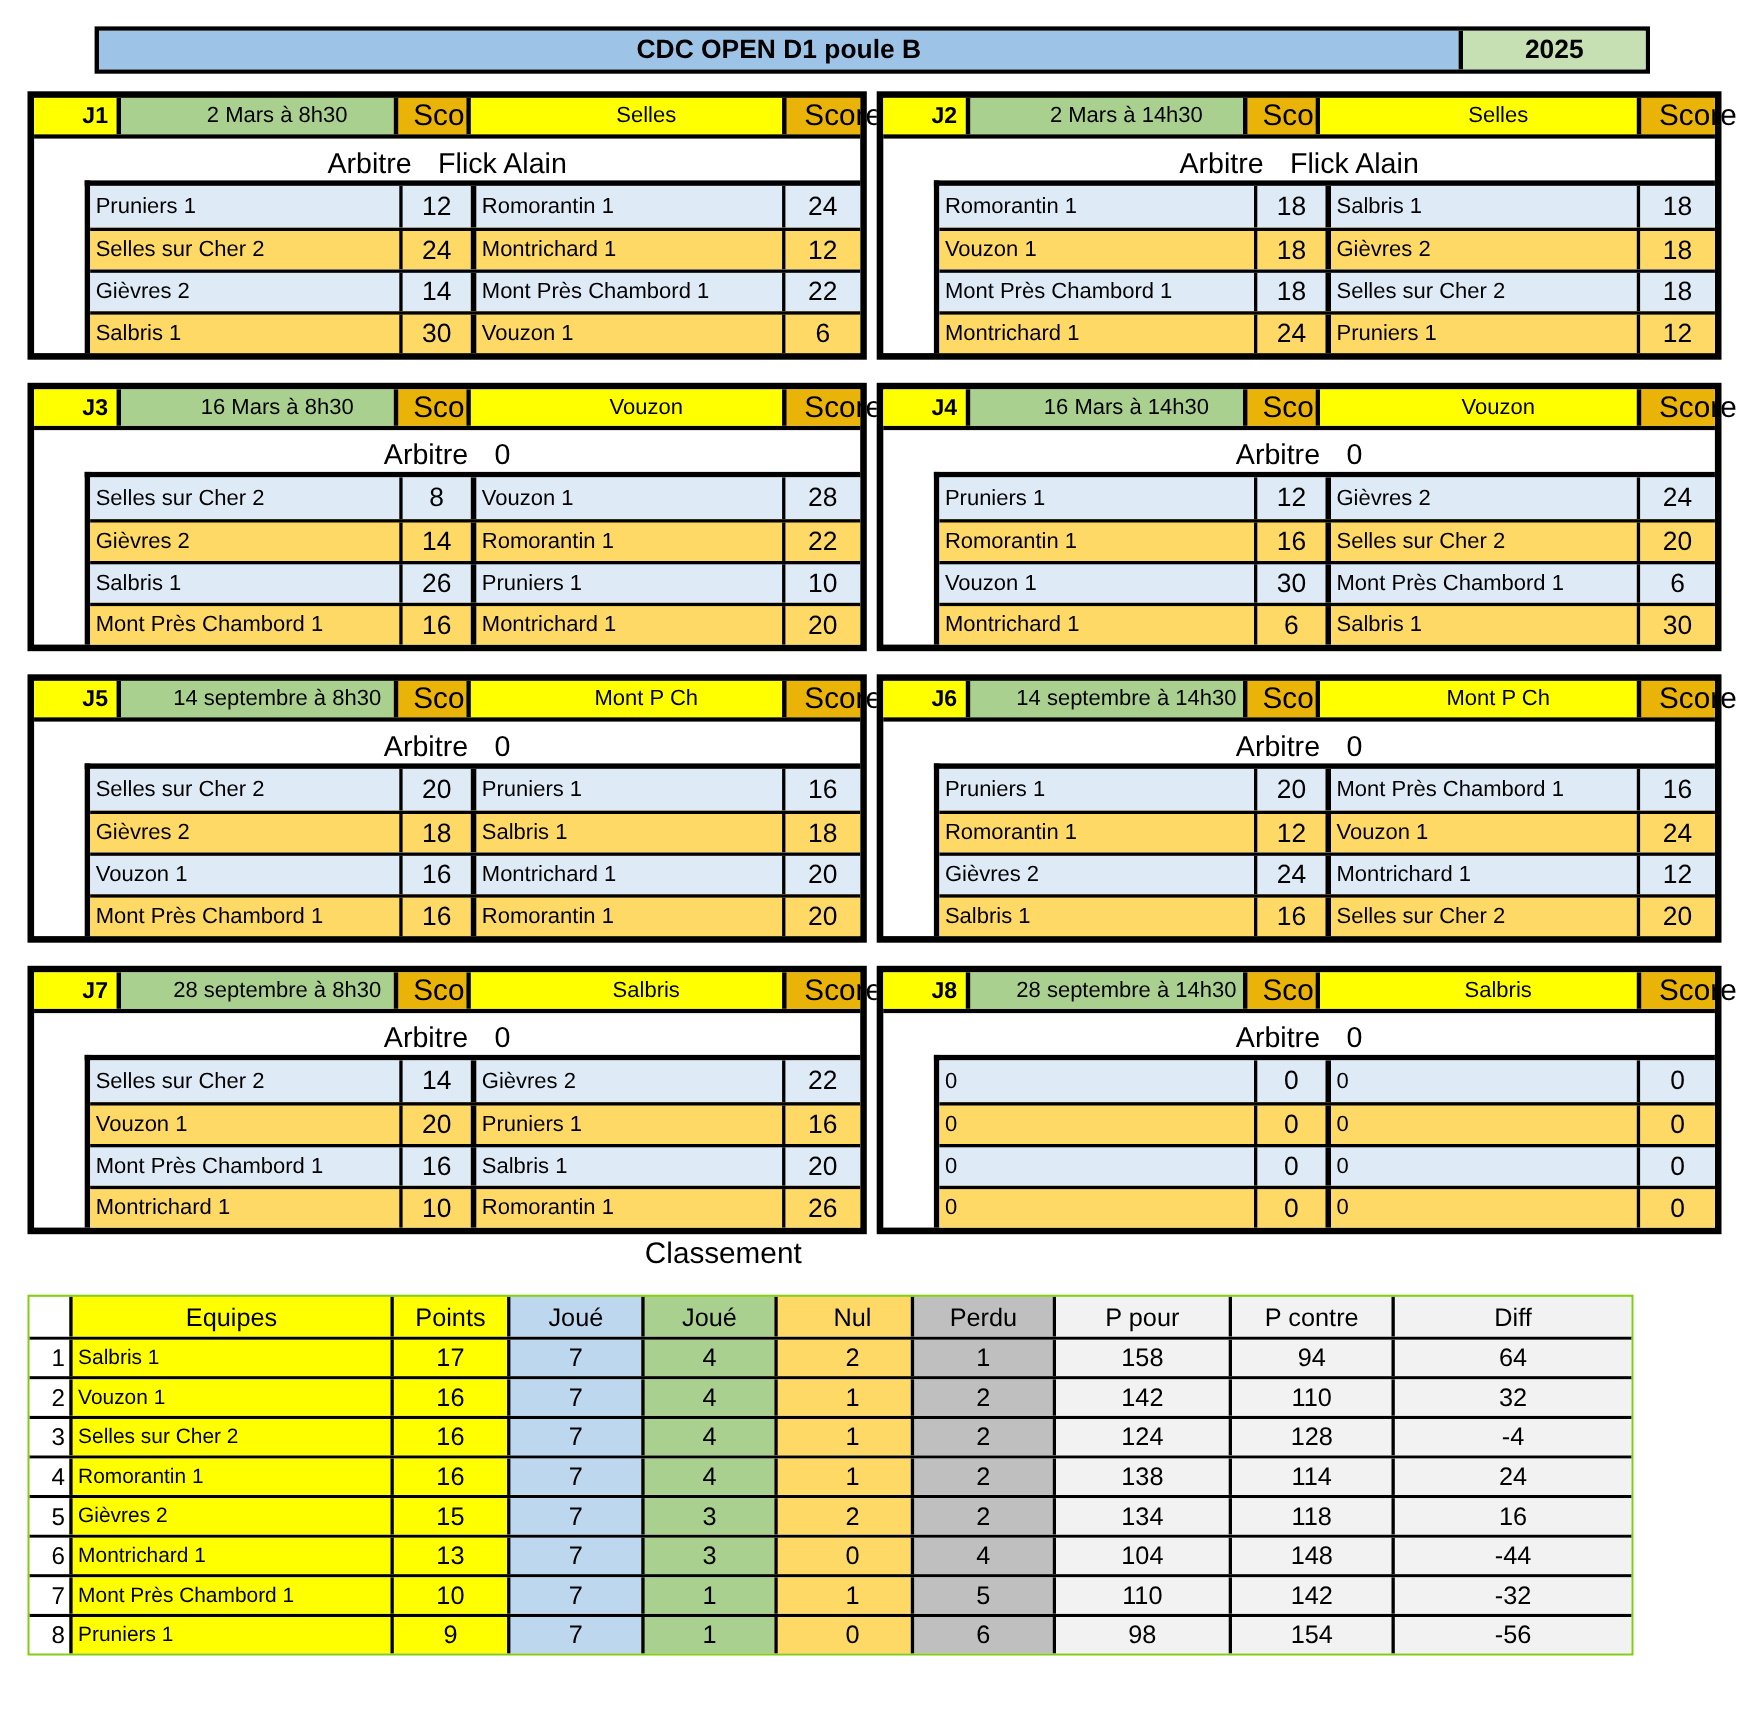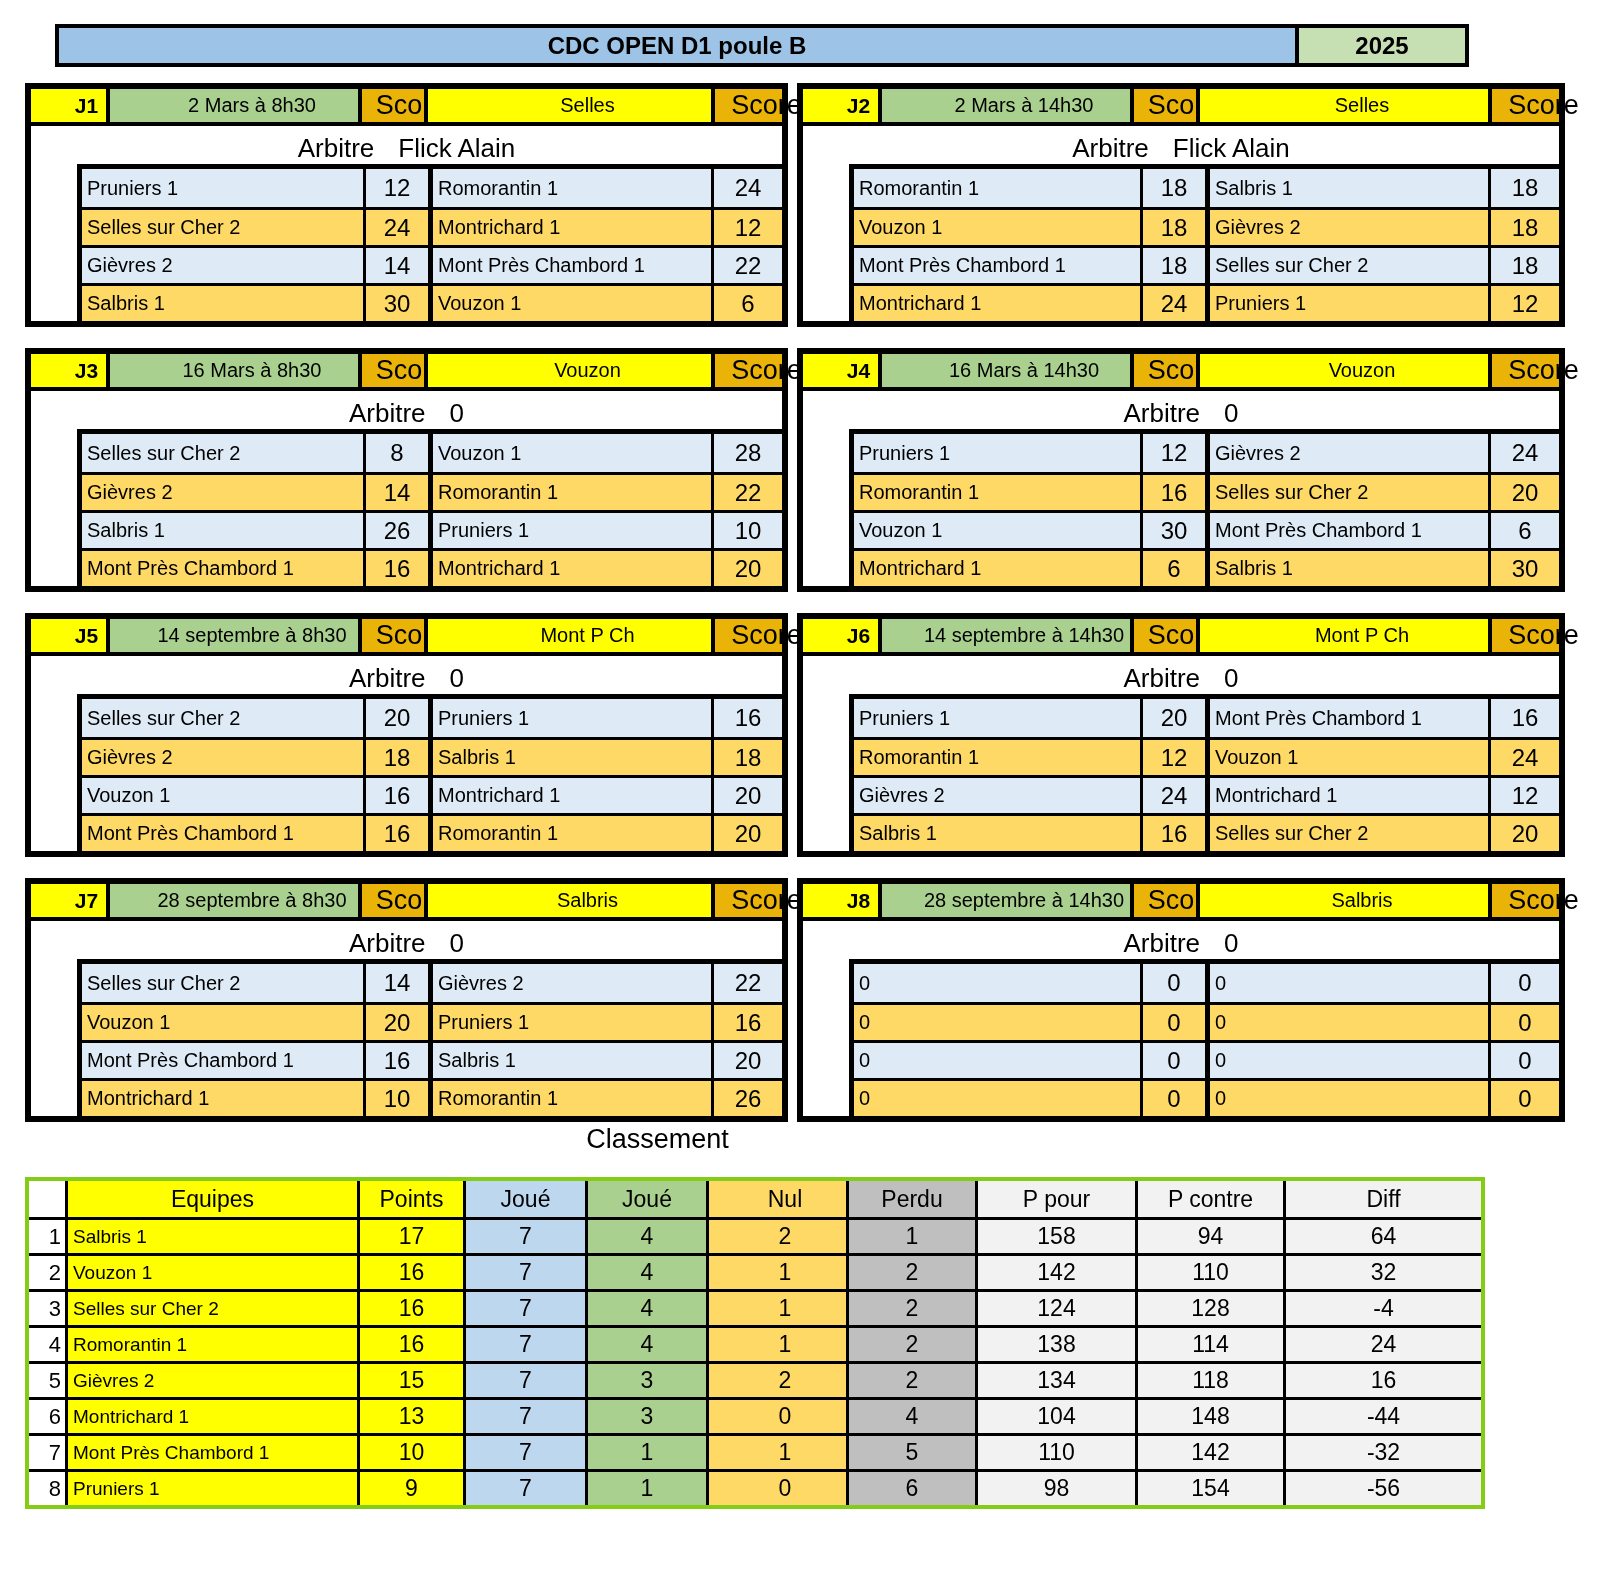--- a/index.html
+++ b/index.html
@@ -1,20 +1,20 @@
 <!DOCTYPE html>
 <html><head>
 <meta charset="utf-8">
 <style>
   html,body{margin:0;padding:0;background:#fff;}
   body{width:1599px;height:1578px;position:relative;font-family:"Liberation Sans",sans-serif;color:#000;}
   *{box-sizing:border-box;}
 
   
-  .title-bar{position:absolute;left:55px;top:24px;width:1414px;height:43px;display:flex;border:4px solid #000;}
+  .title-bar{position:absolute;left:86px;top:24px;width:1414px;height:43px;display:flex;border:4px solid #000;}
   .title-main{flex:1;background:#9DC3E6;display:flex;align-items:center;justify-content:center;font-size:24px;font-weight:bold;}
   .title-year{width:170px;background:#C6E0B4;border-left:4px solid #000;display:flex;align-items:center;justify-content:center;font-size:24px;font-weight:bold;}
 
   
   .blocks{position:absolute;left:25px;top:83px;display:grid;grid-template-columns:763px 768px;column-gap:9px;row-gap:21px;}
   .block{border:6px solid #000;height:244px;background:#fff;display:flex;flex-direction:column;}
   .jb-header{display:flex;height:37px;flex:none;border-bottom:4px solid #000;}
   .jb-cell{display:flex;align-items:center;justify-content:center;font-size:20px;padding-left:36px;}
   .jb-label{width:75px;background:#FFFF00;font-weight:bold;font-size:21px;}
   .jb-date{width:252px;background:#A9D08E;border-left:4px solid #000;}
@@ -28,32 +28,32 @@
   .m-row:nth-child(odd){background:#DEEBF7;}
   .m-row:nth-child(even){background:#FFD966;}
   .m-cell{display:flex;align-items:center;}
   .m-team{flex:1;padding-left:5px;font-size:20px;}
   .m-team2{flex:none;width:283px;border-left:5px solid #000;}
   .m-score{flex:none;width:65px;border-left:3px solid #000;justify-content:center;font-size:24px;}
   .m-score2{width:71px;}
 
   
   .classement-title{position:absolute;left:25px;top:1124px;width:1265px;text-align:center;font-size:27px;}
-  .classement{position:absolute;left:25px;top:1177px;width:1460px;border:4px solid #84cc16;background:#fff;}
+  .classement{position:absolute;left:25px;top:1177px;width:1460px;border:2px solid #84cc16;background:#fff;}
   .cl-row{display:flex;height:36px;}
   .cl-row + .cl-row{border-top:3px solid #000;}
   .cl-cell{display:flex;align-items:center;justify-content:center;font-size:23px;}
   .cl-cell + .cl-cell{border-left:3px solid #000;}
   .c-num{width:36px;background:#fff;justify-content:flex-end;padding-right:4px;font-size:22px;}
   .c-equipe{width:292px;background:#FFFF00;justify-content:flex-start;padding-left:5px;font-size:19px;}
   .cl-head .c-equipe{justify-content:center;padding-left:0;font-size:23px;}
   .c-points{width:106px;background:#FFFF00;}
   .c-joue{width:122px;background:#BDD7EE;}
   .c-gagne{width:121px;background:#A9D08E;}
-  .c-nul{width:140px;background:#FFD966;padding-left:15px;}
+  .c-nul{width:124px;background:#FFD966;padding-left:15px;}
   .c-perdu{width:129px;background:#BFBFBF;}
   .c-ppour{width:160px;background:#F2F2F2;}
   .c-pcontre{width:148px;background:#F2F2F2;}
   .c-diff{flex:1;background:#F2F2F2;}
 </style>
 </head>
 <body>
 
 <div class="sheet">
 

